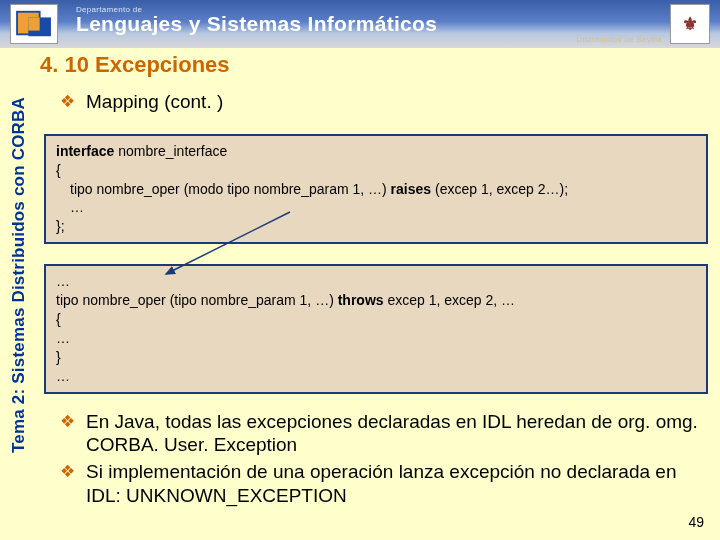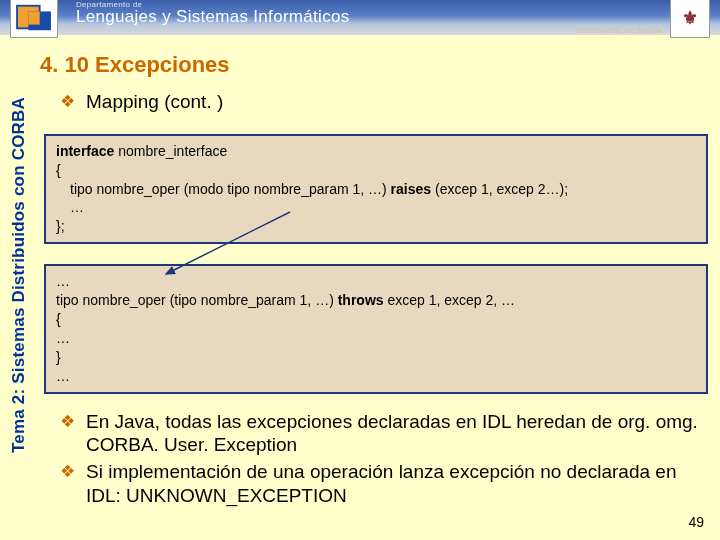--- a/index.html
+++ b/index.html
@@ -6,21 +6,21 @@
   body {
     width: 720px;
     height: 540px;
     background: #ffffcc;
     font-family: Arial, Helvetica, sans-serif;
     position: relative;
     overflow: hidden;
   }
   .header {
     width: 100%;
-    height: 35px;
+    height: 48px;
     background: linear-gradient(to bottom, #3a5fa8 0%, #5a7fc8 45%, #b8c8e0 70%, #d8d8d8 100%);
     display: flex;
     align-items: center;
     position: relative;
   }
   .header-logo-left {
     width: 48px;
     height: 40px;
     margin: 2px 0 2px 10px;
     background: #fff;
@@ -35,22 +35,22 @@
     flex: 1;
     padding-left: 18px;
     color: #fff;
   }
   .header-dept {
     font-size: 8px;
     color: #d8e4f4;
     letter-spacing: 0.3px;
   }
   .header-main {
-    font-size: 17px;
-    font-weight: normal;
+    font-size: 21px;
+    font-weight: bold;
     color: #fff;
     letter-spacing: 0.3px;
     margin-top: -2px;
   }
   .header-univ {
     font-size: 8px;
     color: #d4c088;
     letter-spacing: 0.3px;
     text-align: right;
     margin-right: 8px;

